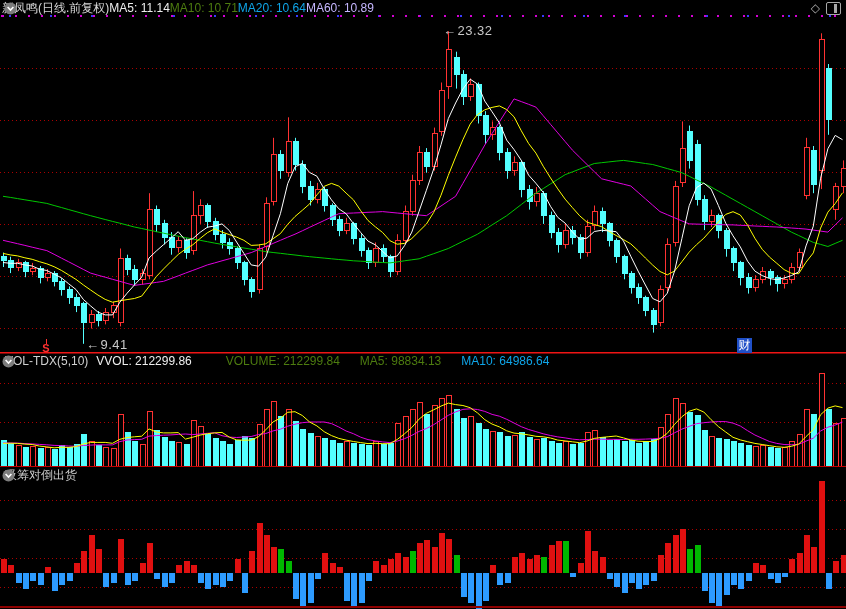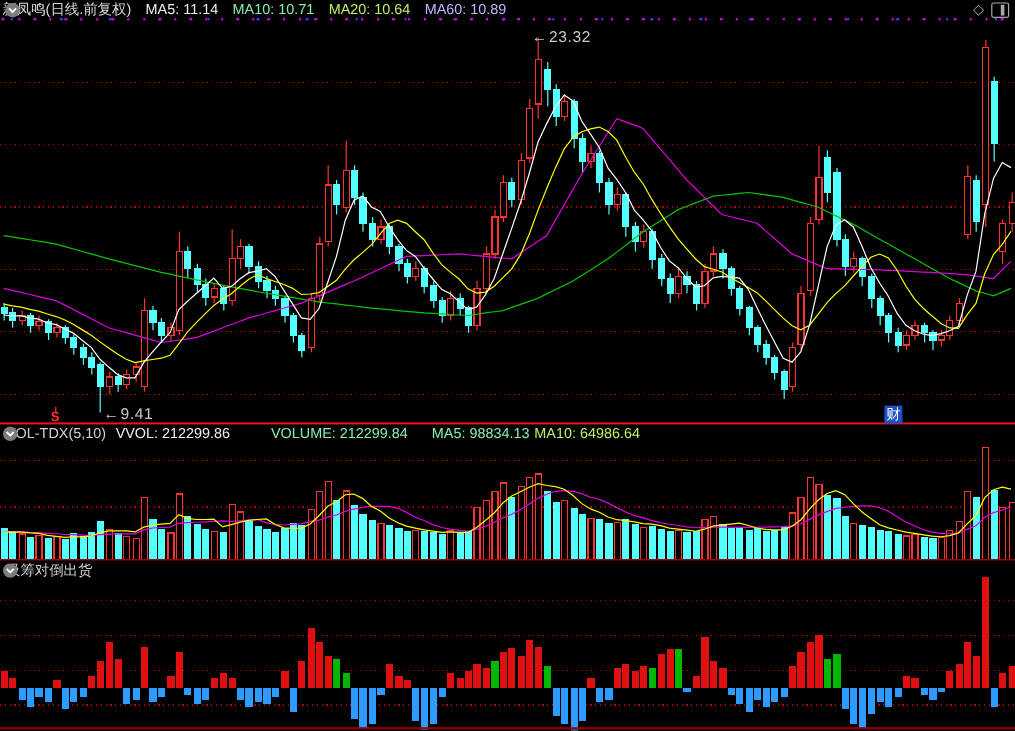--- a/index.html
+++ b/index.html
@@ -3,22 +3,22 @@
 <meta charset="utf-8">
 <style>
   html,body{margin:0;padding:0;background:#000;}
   .screen{position:relative;width:846px;height:609px;background:#000;overflow:hidden;
           font-family:"Liberation Sans","DejaVu Sans",sans-serif;}
   
   .topbar{position:absolute;left:0;top:0;width:846px;height:17px;display:flex;align-items:center;
           font-size:12px;line-height:17px;white-space:nowrap;z-index:6;}
   .title{color:#d8d8d8;margin-left:2px;font-size:12px;}
   .circle-ico{width:13px;height:13px;margin-left:4px;flex:0 0 auto;}
-  .ma-lbl{margin-left:12px;}
-  .c-white{color:#eeeeee}.c-yellow{color:#86efac}.c-magenta{color:#bef264}.c-green{color:#c4b5fd}
+  .ma-lbl{}
+  .c-white{color:#eeeeee}.c-yellow{color:#4d7c0f}.c-magenta{color:#0ea5e9}.c-green{color:#c4b5fd}
   .c-gray{color:#d0d0d0}
   .tr-icons{margin-left:auto;margin-right:5px;display:flex;align-items:center;gap:6px;color:#a8a8a8;}
   .diamond{font-size:12px;}
   .panel-ico{width:13px;height:11px;border:1px solid #a8a8a8;border-radius:2px;position:relative;}
   .panel-ico::after{content:"";position:absolute;right:3px;top:1px;bottom:1px;width:3px;background:#a8a8a8;}
   
   .dotline{position:absolute;left:0;top:15px;width:846px;height:3px;z-index:5;
     background-image:repeating-linear-gradient(90deg,#d400d4 0 2px,transparent 2px 13px),
                      repeating-linear-gradient(90deg,#3a3aff 0 2px,transparent 2px 41px);
     background-position:2px 0,9px 0;background-repeat:repeat-x;background-size:auto 2px;}
@@ -449,21 +449,21 @@
     </svg>
   <div class="pane-hdr" id="vol-hdr">
     <svg class="circle-ico ph-first" style="margin-left:2px" viewBox="0 0 13 13">
       <circle cx="6.5" cy="6.5" r="6" fill="#7d7d7d"></circle>
       <polyline points="3.6,5 6.5,8 9.4,5" fill="none" stroke="#fff" stroke-width="1.6"></polyline>
     </svg>
     <span class="ph-item c-gray" style="margin-left:5px">VOL-TDX(5,10)</span>
     <span class="ph-item c-white" style="">VVOL: 212299.86</span>
     <span class="ph-item c-yellow" style="margin-left:34px">VOLUME: 212299.84</span>
     <span class="ph-item c-yellow" style="margin-left:20px">MA5: 98834.13</span>
-    <span class="ph-item c-magenta" style="margin-left:4px">MA10: 64986.64</span>
+    <span class="ph-item c-magenta" style="margin-left:20px">MA10: 64986.64</span>
   </div>
 
   <div class="divider2"></div>
 
   <svg id="ind-svg" width="846" height="142">
       <line x1="0" y1="33.5" x2="846" y2="33.5" stroke="#aa0000" stroke-width="1" stroke-dasharray="1,3" shape-rendering="crispEdges"></line>
       <line x1="0" y1="62.5" x2="846" y2="62.5" stroke="#aa0000" stroke-width="1" stroke-dasharray="1,3" shape-rendering="crispEdges"></line>
       <line x1="0" y1="91.5" x2="846" y2="91.5" stroke="#aa0000" stroke-width="1" stroke-dasharray="1,3" shape-rendering="crispEdges"></line>
       <line x1="0" y1="120.5" x2="846" y2="120.5" stroke="#aa0000" stroke-width="1" stroke-dasharray="1,3" shape-rendering="crispEdges"></line>
       <rect x="0.5" y="92" width="6" height="14" fill="#e01010" shape-rendering="crispEdges"></rect>

